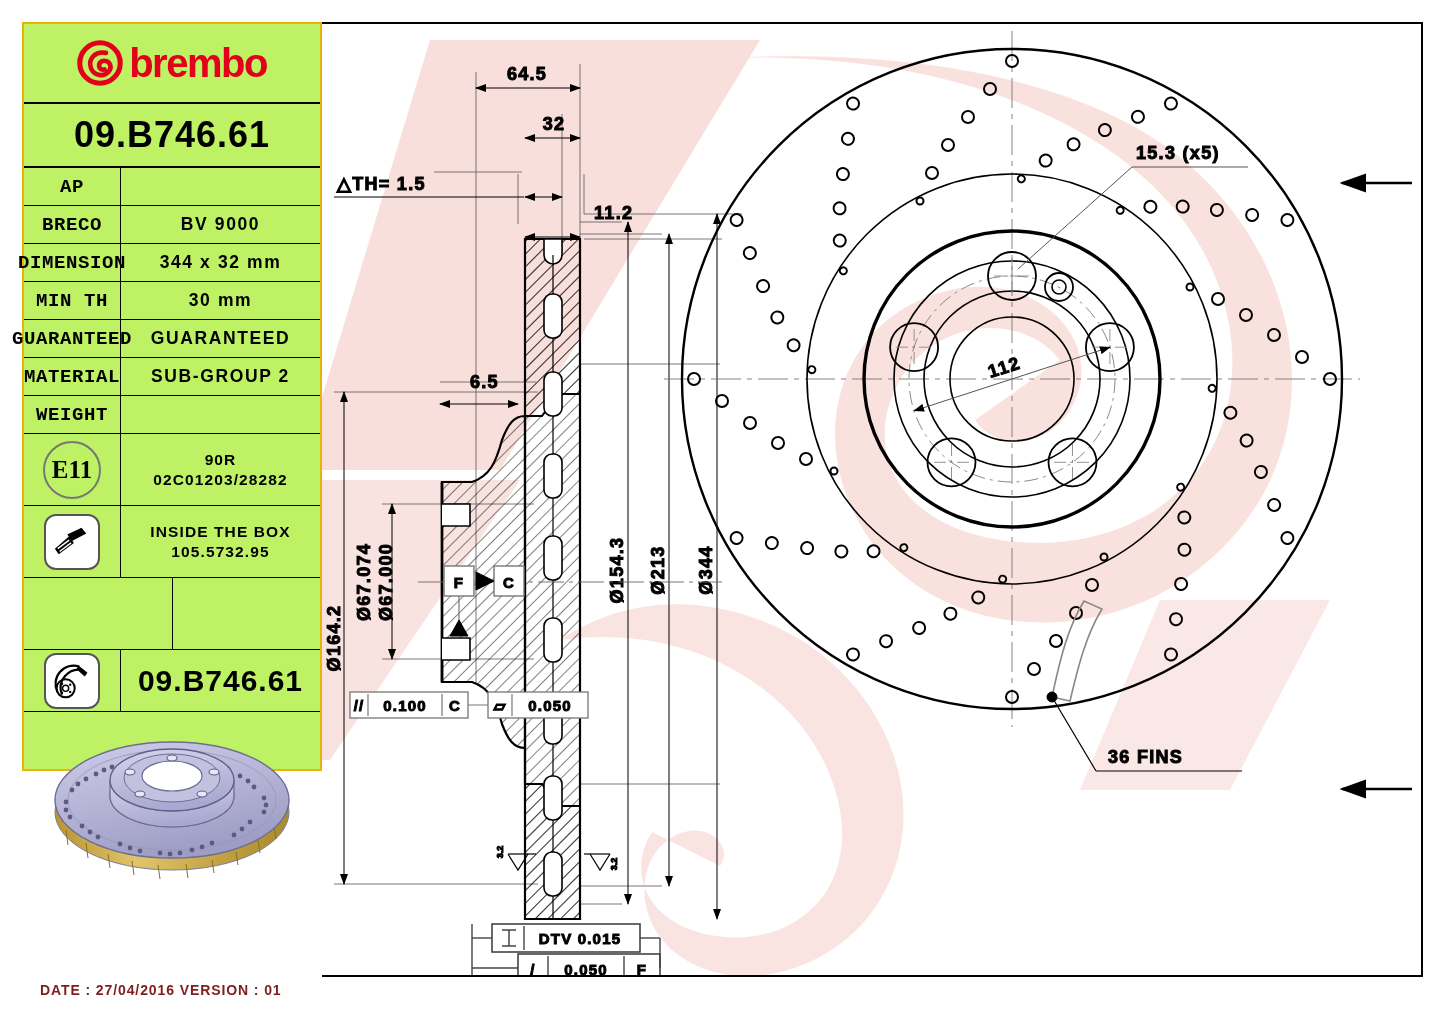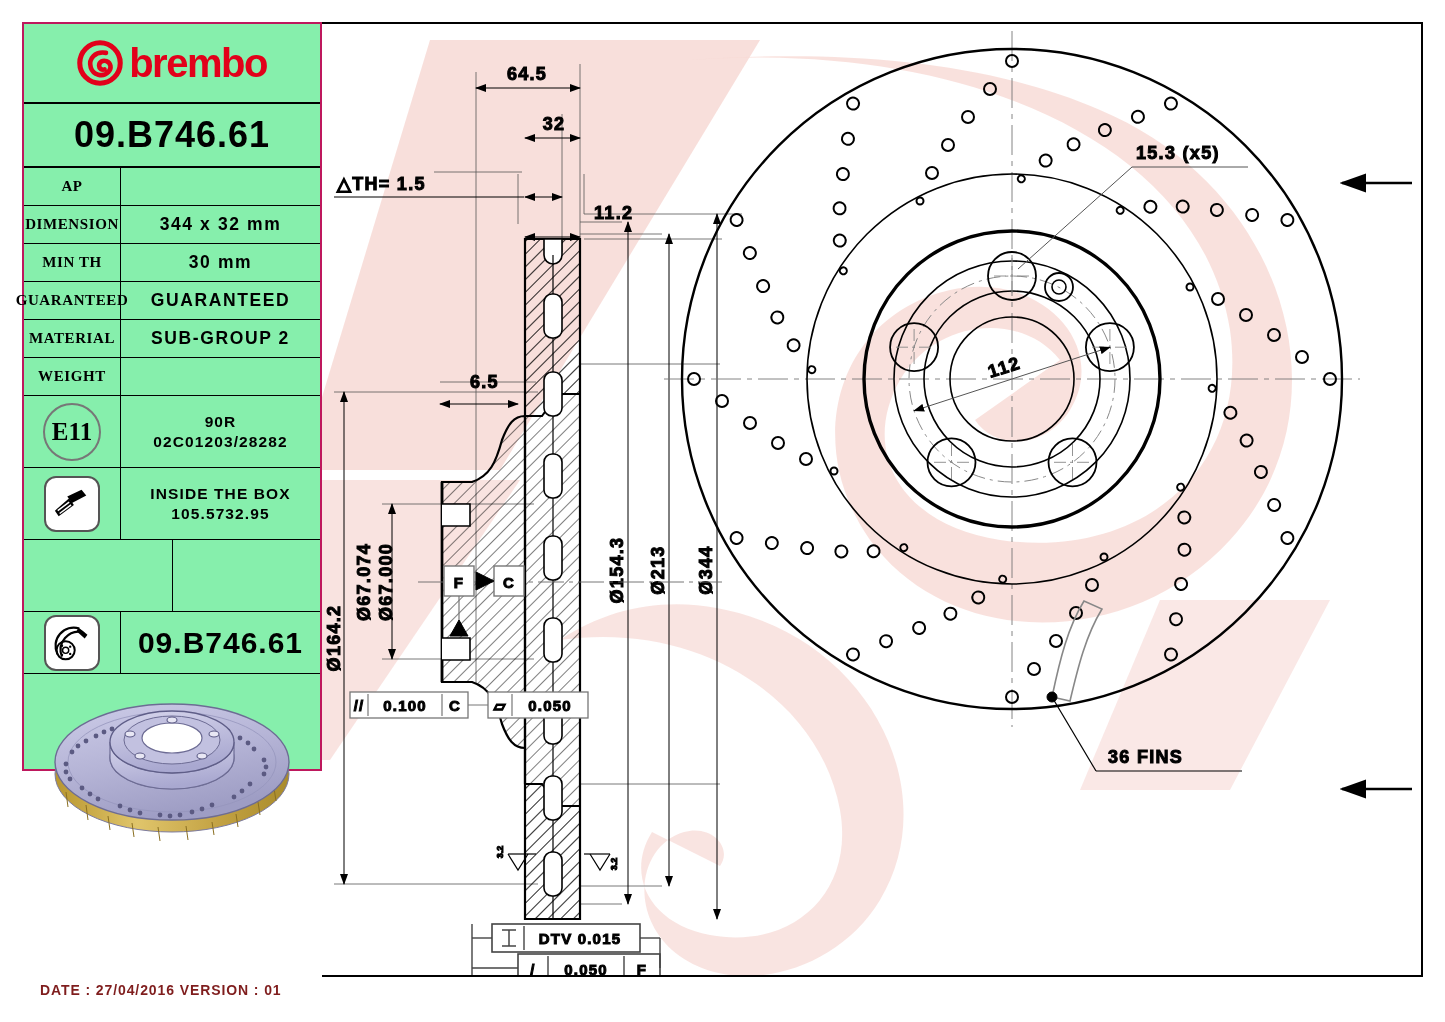--- a/index.html
+++ b/index.html
@@ -4,28 +4,28 @@
 <style>
   html,body{margin:0;padding:0;background:#fff;}
   body{font-family:"Liberation Sans",sans-serif;}
   #sheet{position:relative;width:1445px;height:1022px;background:#ffffff;overflow:hidden;}
 
   
   #watermark{position:absolute;left:0;top:0;width:1445px;height:1022px;pointer-events:none;}
 
   
   #info-table{position:absolute;left:22px;top:22px;width:300px;height:749px;
-              border:2px solid #be185d;box-sizing:border-box;background:#86efac;}
+              border:2px solid #eab308;box-sizing:border-box;background:#bef264;}
   .row{display:flex;border-bottom:1.5px solid #000;box-sizing:border-box;width:100%;}
   .row:last-child{border-bottom:none;}
   .cell-l{width:97px;flex:0 0 97px;border-right:1.5px solid #000;
           display:flex;align-items:center;justify-content:center;box-sizing:border-box;}
   .cell-r{flex:1;display:flex;align-items:center;justify-content:center;
           flex-direction:column;box-sizing:border-box;}
-  .lbl{font-family:Liberation Serif, serif;font-size:15px;font-weight:bold;
+  .lbl{font-family:Liberation Mono, monospace;font-size:19px;font-weight:bold;
        letter-spacing:.6px;color:#000;white-space:nowrap;}
   .val{font-family:"Liberation Sans",sans-serif;font-size:17.5px;font-weight:bold;
        letter-spacing:1.6px;color:#000;white-space:nowrap;}
   .val.sm{font-size:15.5px;letter-spacing:1.1px;line-height:1.25;}
 
   #logo-row{height:78px;display:flex;align-items:center;justify-content:center;
             border-bottom:2px solid #000;}
   #pn-row{height:62px;display:flex;align-items:center;justify-content:center;
           border-bottom:2px solid #000;}
   .pn-text{font-family:"Liberation Sans",sans-serif;font-size:36px;font-weight:bold;
@@ -98,20 +98,28 @@
       <span class="brembo-word">brembo</span>
     </div>
 
     <div id="pn-row">
       <span class="pn-text">09.B746.61</span>
     </div>
 
     <div class="row r-std">
       <div class="cell-l">
         <span class="lbl">AP</span>
+        </div>
+    </div>
+    <div class="row r-std">
+      <div class="cell-l">
+        <span class="lbl">BRECO</span>
+        </div>
+      <div class="cell-r">
+        <span class="val">BV 9000</span>
         </div>
     </div>
     <div class="row r-std">
       <div class="cell-l">
         <span class="lbl">DIMENSION</span>
         </div>
       <div class="cell-r">
         <span class="val">344 x 32 mm</span>
         </div>
     </div>

